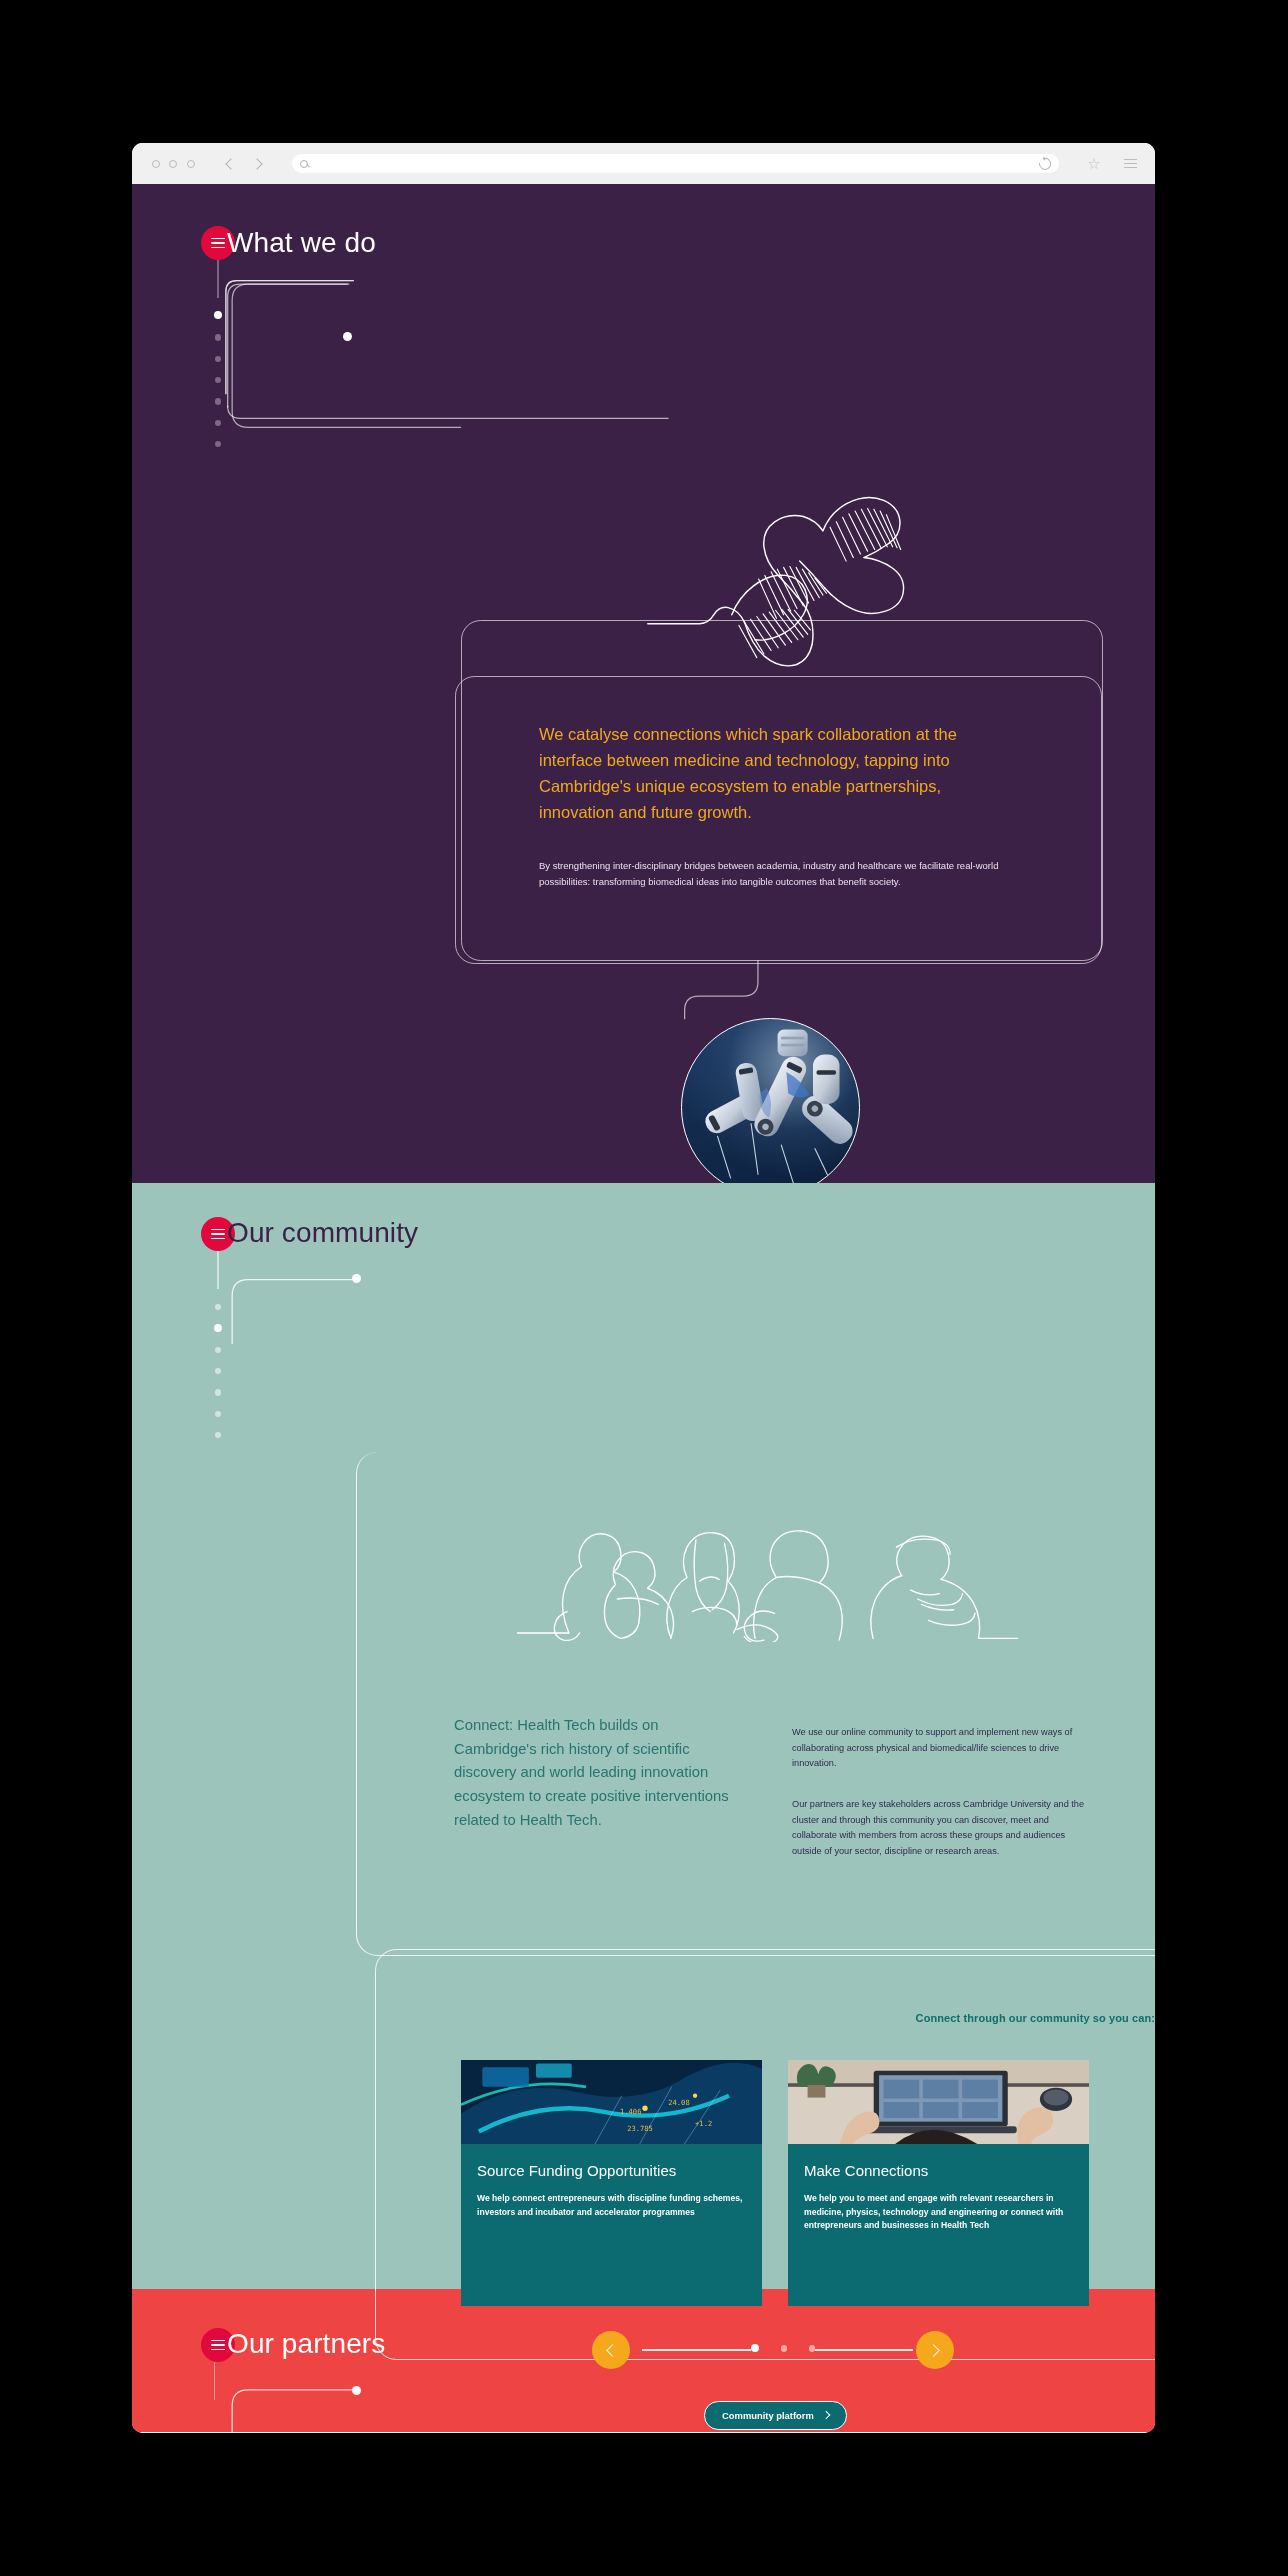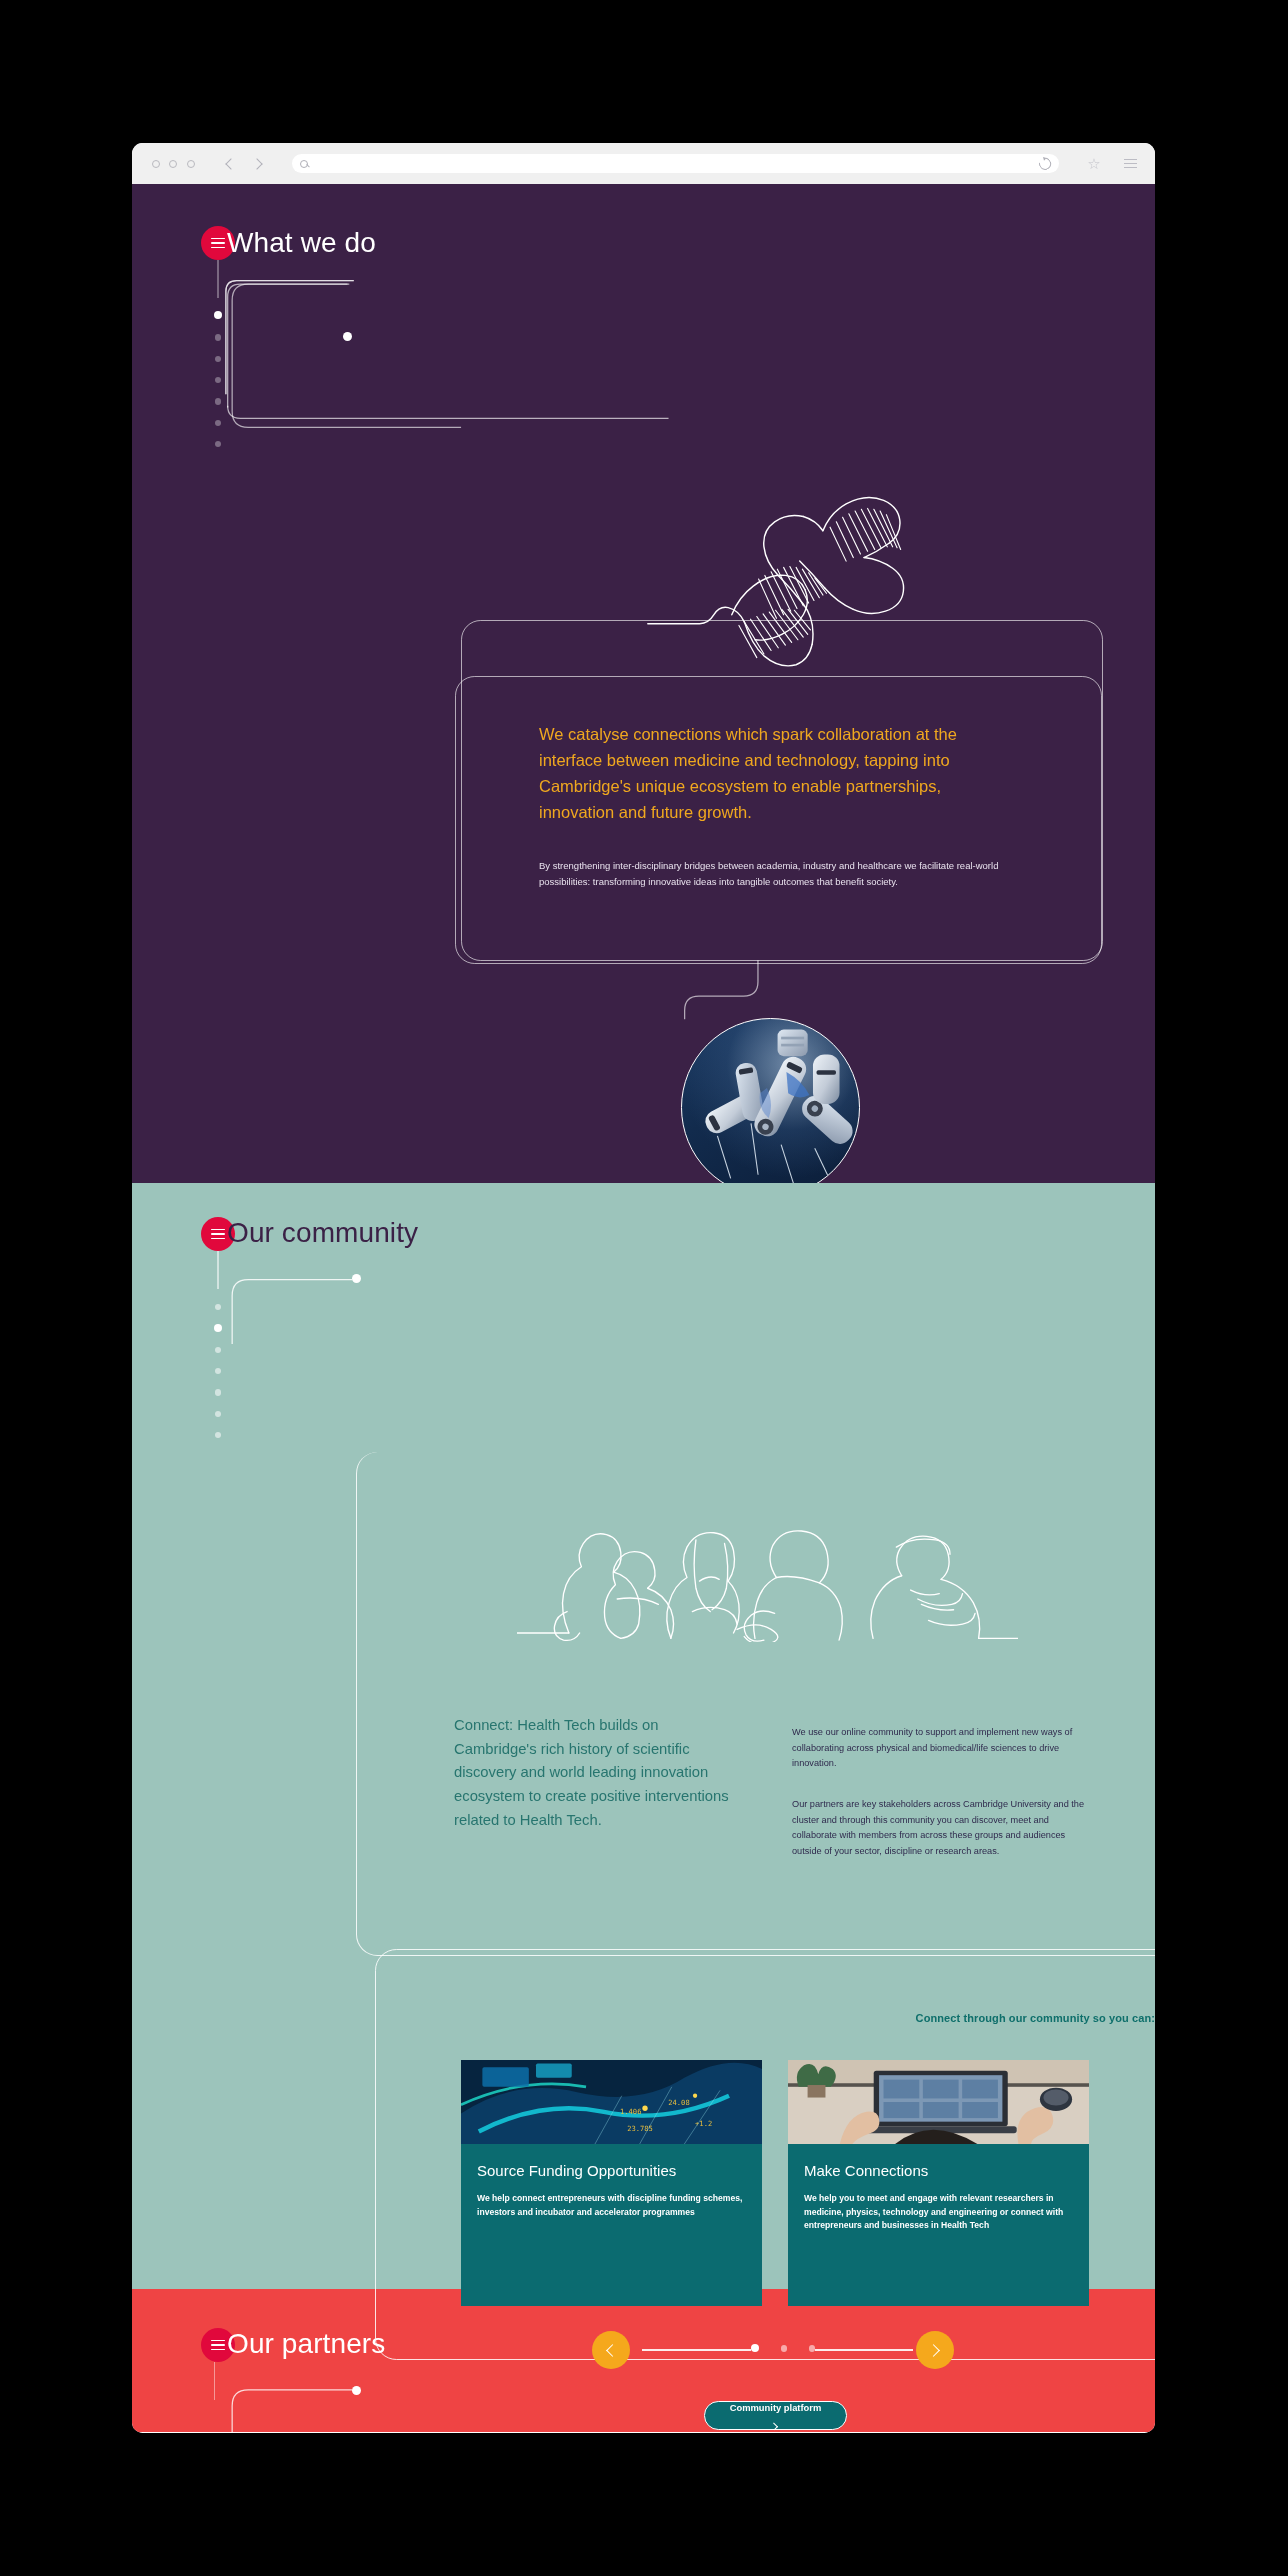--- a/index.html
+++ b/index.html
@@ -296,21 +296,20 @@
   #community-btn {
     position: absolute;
     left: 572px; top: 2217px;
     width: 143px; height: 29px;
     border-radius: 14.3px;
     background: #0b6b70;
     border: 1.4px solid #ffffff;
     display: flex; align-items: center; justify-content: center;
     gap: 10.7px;
     cursor: pointer;
-    flex-direction: column;
   }
   #community-btn .lbl { font-size: 9.4px; font-weight: 700; color: #ffffff; }
   #community-btn .ar {
     width: 6.3px; height: 6.3px;
     border-top: 1.4px solid #ffffff;
     border-right: 1.4px solid #ffffff;
     transform: rotate(45deg);
     margin-left: -1.8px;
   }
 </style>
@@ -441,21 +440,21 @@
       <div id="ww-innerbox"></div>
 
       <span class="endcap" style="left:211px; top:148px;"></span>
 
       <svg class="connector" viewBox="0 0 1144 1117" preserveAspectRatio="none">
         <path d="M 241 112 L 130 112 Q 112 112 112 130 L 112 254 Q 112 272 130 272 L 368 272" fill="none" stroke="rgba(255,255,255,0.62)" stroke-width="1.4"></path>
         <path d="M 700 868 L 700 892 Q 700 908 684 908 L 634 908 Q 618 908 618 924 L 618 934" fill="none" stroke="rgba(255,255,255,0.62)" stroke-width="1.4"></path>
       </svg>
 
       <div id="ww-headline">We catalyse connections which spark collaboration at the interface between medicine and technology, tapping into Cambridge's unique ecosystem to enable partnerships, innovation and future growth.</div>
-      <div id="ww-body">By strengthening inter-disciplinary bridges between academia, industry and healthcare we facilitate real-world possibilities: transforming innovative ideas into tangible outcomes that benefit society.</div>
+      <div id="ww-body">By strengthening inter-disciplinary bridges between academia, industry and healthcare we facilitate real-world possibilities: transforming biomedical ideas into tangible outcomes that benefit society.</div>
 
       <div id="ww-circle">
         <svg viewBox="0 0 200 200" preserveAspectRatio="xMidYMid slice">
           <defs>
             <linearGradient id="armg" x1="0" y1="0" x2="1" y2="1">
               <stop offset="0%" stop-color="#eef3f8"></stop>
               <stop offset="55%" stop-color="#c3ccd8"></stop>
               <stop offset="100%" stop-color="#7d8ca0"></stop>
             </linearGradient>
             <linearGradient id="armg2" x1="0" y1="0" x2="1" y2="1">

